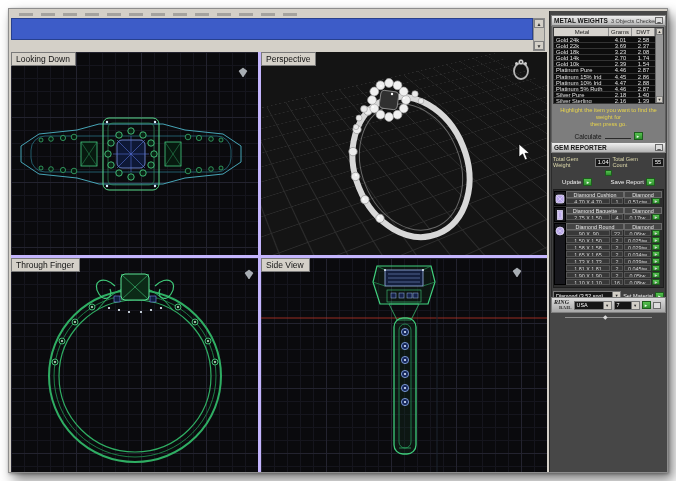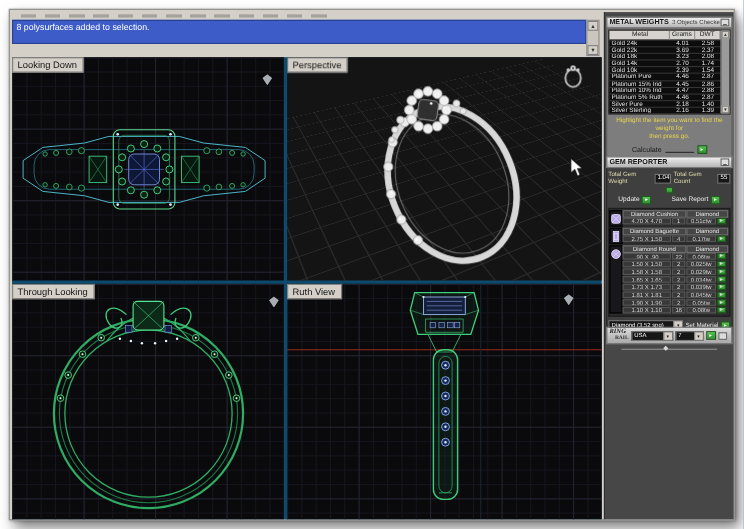--- a/index.html
+++ b/index.html
@@ -16,21 +16,21 @@
   .cmdhist { position:absolute; left:2px; top:9px; width:522px; height:22px; background:#3d5cc8;
              border:1px solid #27408f; color:#fff; font-size:8px; line-height:10px; padding:1px 3px; overflow:hidden; white-space:nowrap; }
   .cmdline { position:absolute; left:2px; top:31px; width:522px; height:11px; background:#3d5cc8;
              border:1px solid #27408f; border-top:1px solid #8ea3e0; color:#fff; font-size:8px; font-weight:bold; line-height:9px; padding:0 3px; }
   .vscroll { position:absolute; left:524px; top:9px; width:12px; height:33px; background:#cac6be; border:1px solid #8a8a8a; }
   .sarrow { width:10px; height:9px; background:#d4d0c8; border:1px solid #808080; font-size:5px; line-height:8px; text-align:center; color:#333; }
   .sarrow.dn { position:absolute; bottom:0; }
   .hscrollrow { position:absolute; left:494px; top:43px; width:42px; height:8px; display:flex; gap:1px; }
   .hbox { width:13px; height:8px; background:#d4d0c8; border:1px solid #808080; font-size:4.5px; line-height:7px; text-align:center; color:#333; }
   
-  .vparea { position:absolute; left:2px; top:43px; width:536px; height:420px; background:#0c4a6e;text-decoration:underline; }
+  .vparea { position:absolute; left:2px; top:43px; width:536px; height:420px; background:#c4b5fd;text-decoration:underline; }
   .vp { position:absolute; background-color:#0a0a0d; overflow:hidden;
         background-image:
           linear-gradient(#23232f 1px, transparent 1px), linear-gradient(90deg,#23232f 1px, transparent 1px),
           linear-gradient(#15151d 1px, transparent 1px), linear-gradient(90deg,#15151d 1px, transparent 1px);
         background-size:65px 65px, 65px 65px, 13px 13px, 13px 13px; }
   .vp-ld { left:0; top:0; width:247px; height:203px; }
   .vp-p  { left:250px; top:0; width:286px; height:203px; background-image:none; background-color:#141414; perspective:430px; }
   .vp-tf { left:0; top:206px; width:247px; height:214px; }
   .vp-sv { left:250px; top:206px; width:286px; height:214px; }
   .floor { position:absolute; left:-170px; top:-120px; width:640px; height:560px;
@@ -100,21 +100,20 @@
 <body>
 
 <div class="stage">
   <div class="window">
 
     <div class="menustrip">
         <div class="dashes"></div>
       </div>
 
     <div class="cmdhist">
-      <div>8 polysurfaces added to selection.</div>
     </div>
     <div class="vscroll">
       <div class="sarrow">▲</div>
       <div class="sarrow dn">▼</div>
     </div>
     <div class="hscrollrow">
       <div class="hbox">◀</div>
       <div class="hbox">▶</div>
     </div>
 
@@ -237,21 +236,21 @@
               <circle cx="12.5" cy="3.5" r="1.5" fill="#cccccc"></circle>
             <circle cx="8" cy="2" r="1" fill="#333333"></circle>
           </g>
           <g transform="translate(258,92)">
             <path d="M0,0 L0,13 L3.6,10 L6,16 L8.4,15 L6,9.3 L10.5,9.3 Z" fill="#ffffff" stroke="#000000" stroke-width="0.7"></path>
           </g>
         </svg>
       </div>
 
       <div class="vp vp-tf">
-        <div class="vptab">Through Looking</div>
+        <div class="vptab">Through Finger</div>
         <svg class="vpsvg" width="247" height="214" viewBox="0 0 247 214">
           <circle cx="124" cy="118" r="86" fill="none" stroke="#2fae63" stroke-width="2"></circle>
           <circle cx="124" cy="118" r="81" fill="none" stroke="#1d7d45" stroke-width="1"></circle>
           <circle cx="124" cy="118" r="76" fill="none" stroke="#2fae63" stroke-width="1.2"></circle>
           <g fill="#0a2112" stroke="#54da8c" stroke-width="0.8">
             <circle cx="44" cy="104" r="3"></circle>
               <circle cx="51" cy="83" r="3"></circle>
               <circle cx="64" cy="64" r="3"></circle>
             <circle cx="81" cy="49" r="3"></circle>
               <circle cx="167" cy="49" r="3"></circle>
@@ -286,21 +285,21 @@
                 <circle cx="150" cy="50" r="1.1"></circle>
             </g>
           </g>
           <g transform="translate(234,12)">
             <polygon points="0,3 4,0 8,3 4,9" fill="#a7adb3" stroke="#d6dbe0" stroke-width="0.5"></polygon>
           </g>
         </svg>
       </div>
 
       <div class="vp vp-sv">
-        <div class="vptab">Ruth View</div>
+        <div class="vptab">Side View</div>
         <svg class="vpsvg" width="286" height="214" viewBox="0 0 286 214">
           <line x1="0" y1="60" x2="286" y2="60" stroke="#b33226" stroke-width="1" opacity="0.85"></line>
           <line x1="176" y1="0" x2="176" y2="214" stroke="#1d2430" stroke-width="1"></line>
           <path d="M116,8 L170,8 L174,24 L167,46 L119,46 L112,24 Z" fill="rgba(22,58,36,.25)" stroke="#41d07e" stroke-width="1.2"></path>
           <rect x="124" y="12" width="38" height="16" fill="#141f3d" stroke="#9db8ea" stroke-width="0.8"></rect>
           <path d="M127,16 L159,16 M127,20 L159,20 M127,24 L159,24" stroke="#8aa6e0" stroke-width="0.5"></path>
           <path d="M116,8 L124,12 M170,8 L162,12 M112,24 L124,28 M174,24 L162,28" stroke="#2fa862" stroke-width="0.6"></path>
           <rect x="126" y="32" width="34" height="12" fill="none" stroke="#3fc878" stroke-width="0.6"></rect>
           <g fill="#16224a" stroke="#9db8ea" stroke-width="0.5">
             <rect x="130" y="35" width="5" height="5"></rect>

